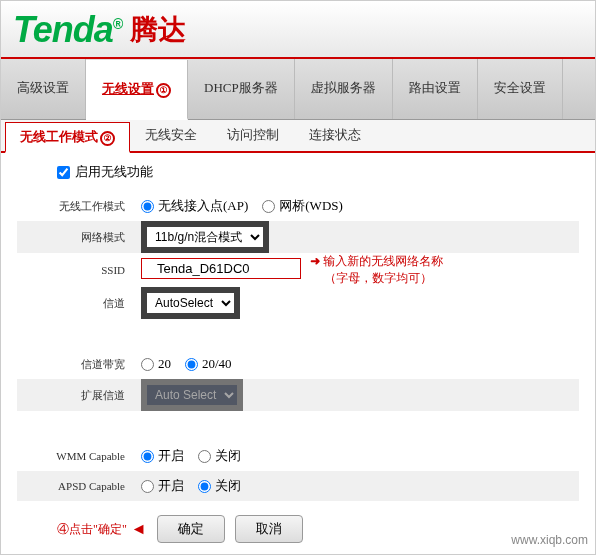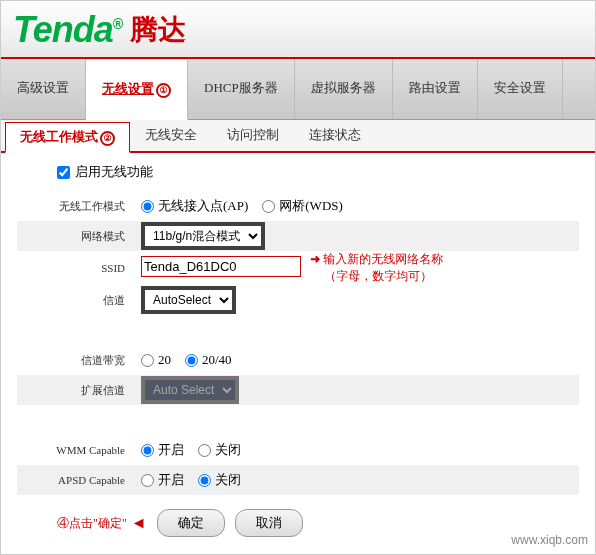--- a/index.html
+++ b/index.html
@@ -148,33 +148,33 @@
       font-size: 13px;
     }
     .radio-group input[type=radio] {
       margin: 0;
     }
 
     
     select {
       font-size: 12px;
       padding: 2px 4px;
-      border: 4px solid #404040;
+      border: 6px solid #404040;
       background: #fff;
       cursor: pointer;
     }
     select:disabled {
       background: #0f172a;
       color: #888;
     }
 
     
     input[type=text] {
       font-size: 13px;
-      padding: 2px 2px;
+      padding: 2px 15px;
       border: 1px solid #cc0000;
       width: 160px;
     }
 
     
     .form-table tr.spacer td {
       height: 8px;
     }
 
     
@@ -191,21 +191,21 @@
       display: flex;
       align-items: center;
       gap: 4px;
     }
     .btn {
       padding: 4px 20px;
       font-size: 13px;
       border: 1px solid #999;
       cursor: pointer;
       background: linear-gradient(to bottom, #f5f5f5, #ddd);
-      border-radius: 12px;
+      border-radius: 4px;
     }
 
     
     .watermark {
       position: fixed;
       bottom: 8px;
       right: 8px;
       color: #888;
       font-size: 12px;
       font-family: Arial, sans-serif;

